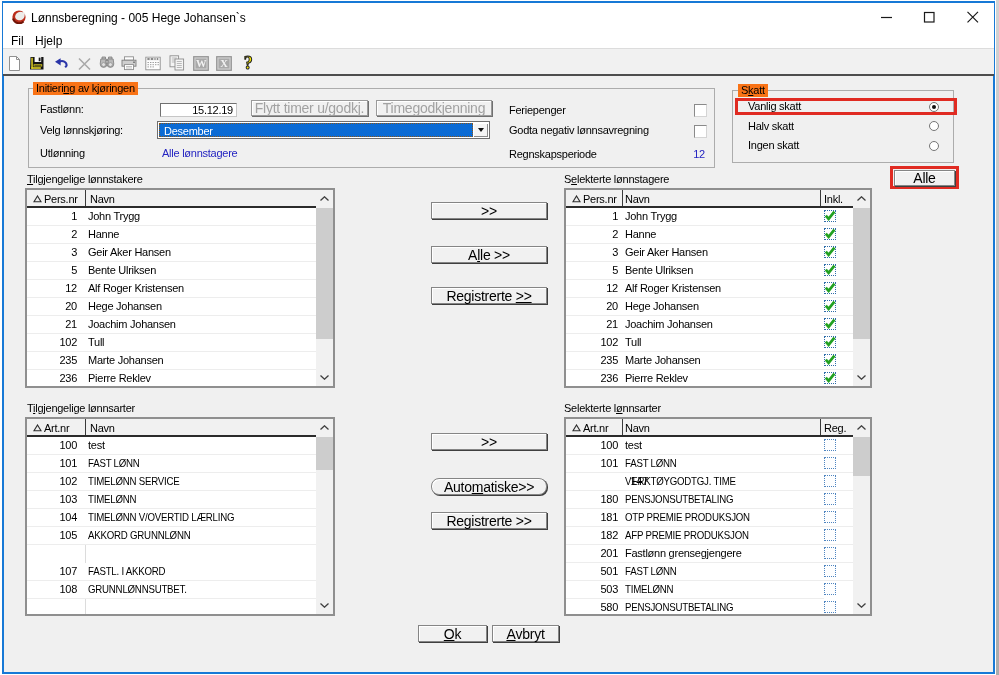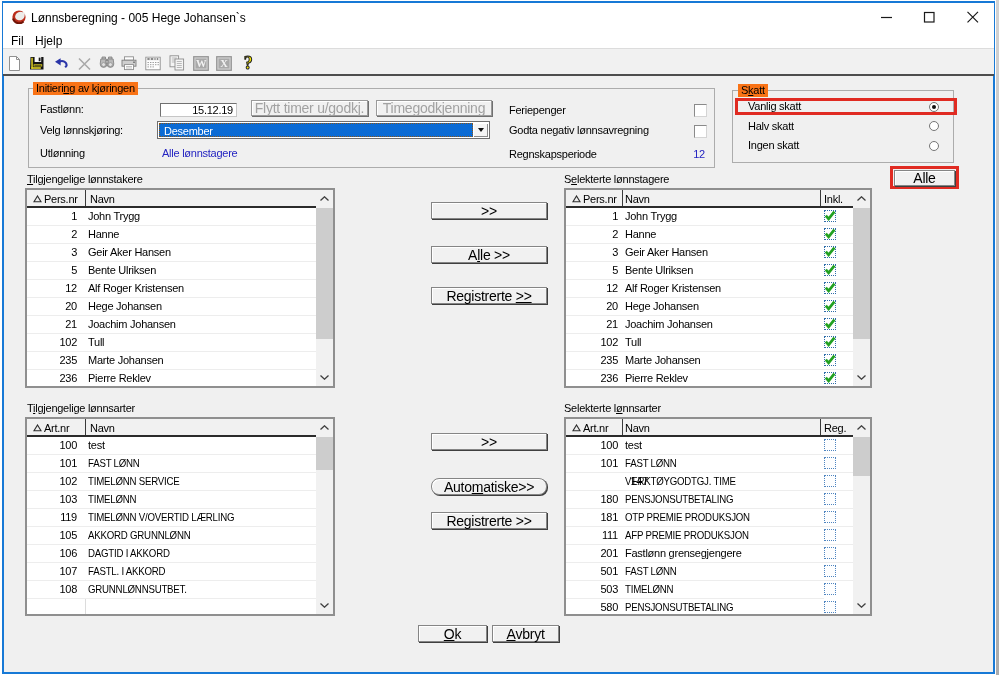--- a/index.html
+++ b/index.html
@@ -390,30 +390,26 @@
 </div>
 <div class="row" style="left:0; top:54px; width:289px;">
 <span class="cnum" style="left:0; width:50px;">102</span>
 <span class="cname uc" style="left:61px;">TIMELØNN SERVICE</span>
 </div>
 <div class="row" style="left:0; top:72px; width:289px;">
 <span class="cnum" style="left:0; width:50px;">103</span>
 <span class="cname uc" style="left:61px;">TIMELØNN</span>
 </div>
 <div class="row" style="left:0; top:90px; width:289px;">
-<span class="cnum" style="left:0; width:50px;">119</span>
+<span class="cnum" style="left:0; width:50px;">104</span>
 <span class="cname uc" style="left:61px;">TIMELØNN V/OVERTID LÆRLING</span>
 </div>
 <div class="row" style="left:0; top:108px; width:289px;">
 <span class="cnum" style="left:0; width:50px;">105</span>
 <span class="cname uc" style="left:61px;">AKKORD GRUNNLØNN</span>
-</div>
-<div class="row" style="left:0; top:126px; width:289px;">
-<span class="cnum" style="left:0; width:50px;">106</span>
-<span class="cname uc" style="left:61px;">DAGTID I AKKORD</span>
 </div>
 <div class="row" style="left:0; top:144px; width:289px;">
 <span class="cnum" style="left:0; width:50px;">107</span>
 <span class="cname uc" style="left:61px;">FASTL. I AKKORD</span>
 </div>
 <div class="row" style="left:0; top:162px; width:289px;">
 <span class="cnum" style="left:0; width:50px;">108</span>
 <span class="cname uc" style="left:61px;">GRUNNLØNNSUTBET.</span>
 </div>
 <div class="sb" style="left:289px; top:0; width:17px; height:195px;">
@@ -462,21 +458,21 @@
 <span class="cnum" style="left:0; width:52px;">180</span>
 <span class="cname uc" style="left:59px;">PENSJONSUTBETALING</span>
 <span class="bcb" style="left:258px; top:2px;"></span>
 </div>
 <div class="row" style="left:0; top:90px; width:287px;">
 <span class="cnum" style="left:0; width:52px;">181</span>
 <span class="cname uc" style="left:59px;">OTP PREMIE PRODUKSJON</span>
 <span class="bcb" style="left:258px; top:2px;"></span>
 </div>
 <div class="row" style="left:0; top:108px; width:287px;">
-<span class="cnum" style="left:0; width:52px;">111</span>
+<span class="cnum" style="left:0; width:52px;">182</span>
 <span class="cname uc" style="left:59px;">AFP PREMIE PRODUKSJON</span>
 <span class="bcb" style="left:258px; top:2px;"></span>
 </div>
 <div class="row" style="left:0; top:126px; width:287px;">
 <span class="cnum" style="left:0; width:52px;">201</span>
 <span class="cname" style="left:59px;">Fastlønn grensegjengere</span>
 <span class="bcb" style="left:258px; top:2px;"></span>
 </div>
 <div class="row" style="left:0; top:144px; width:287px;">
 <span class="cnum" style="left:0; width:52px;">501</span>

